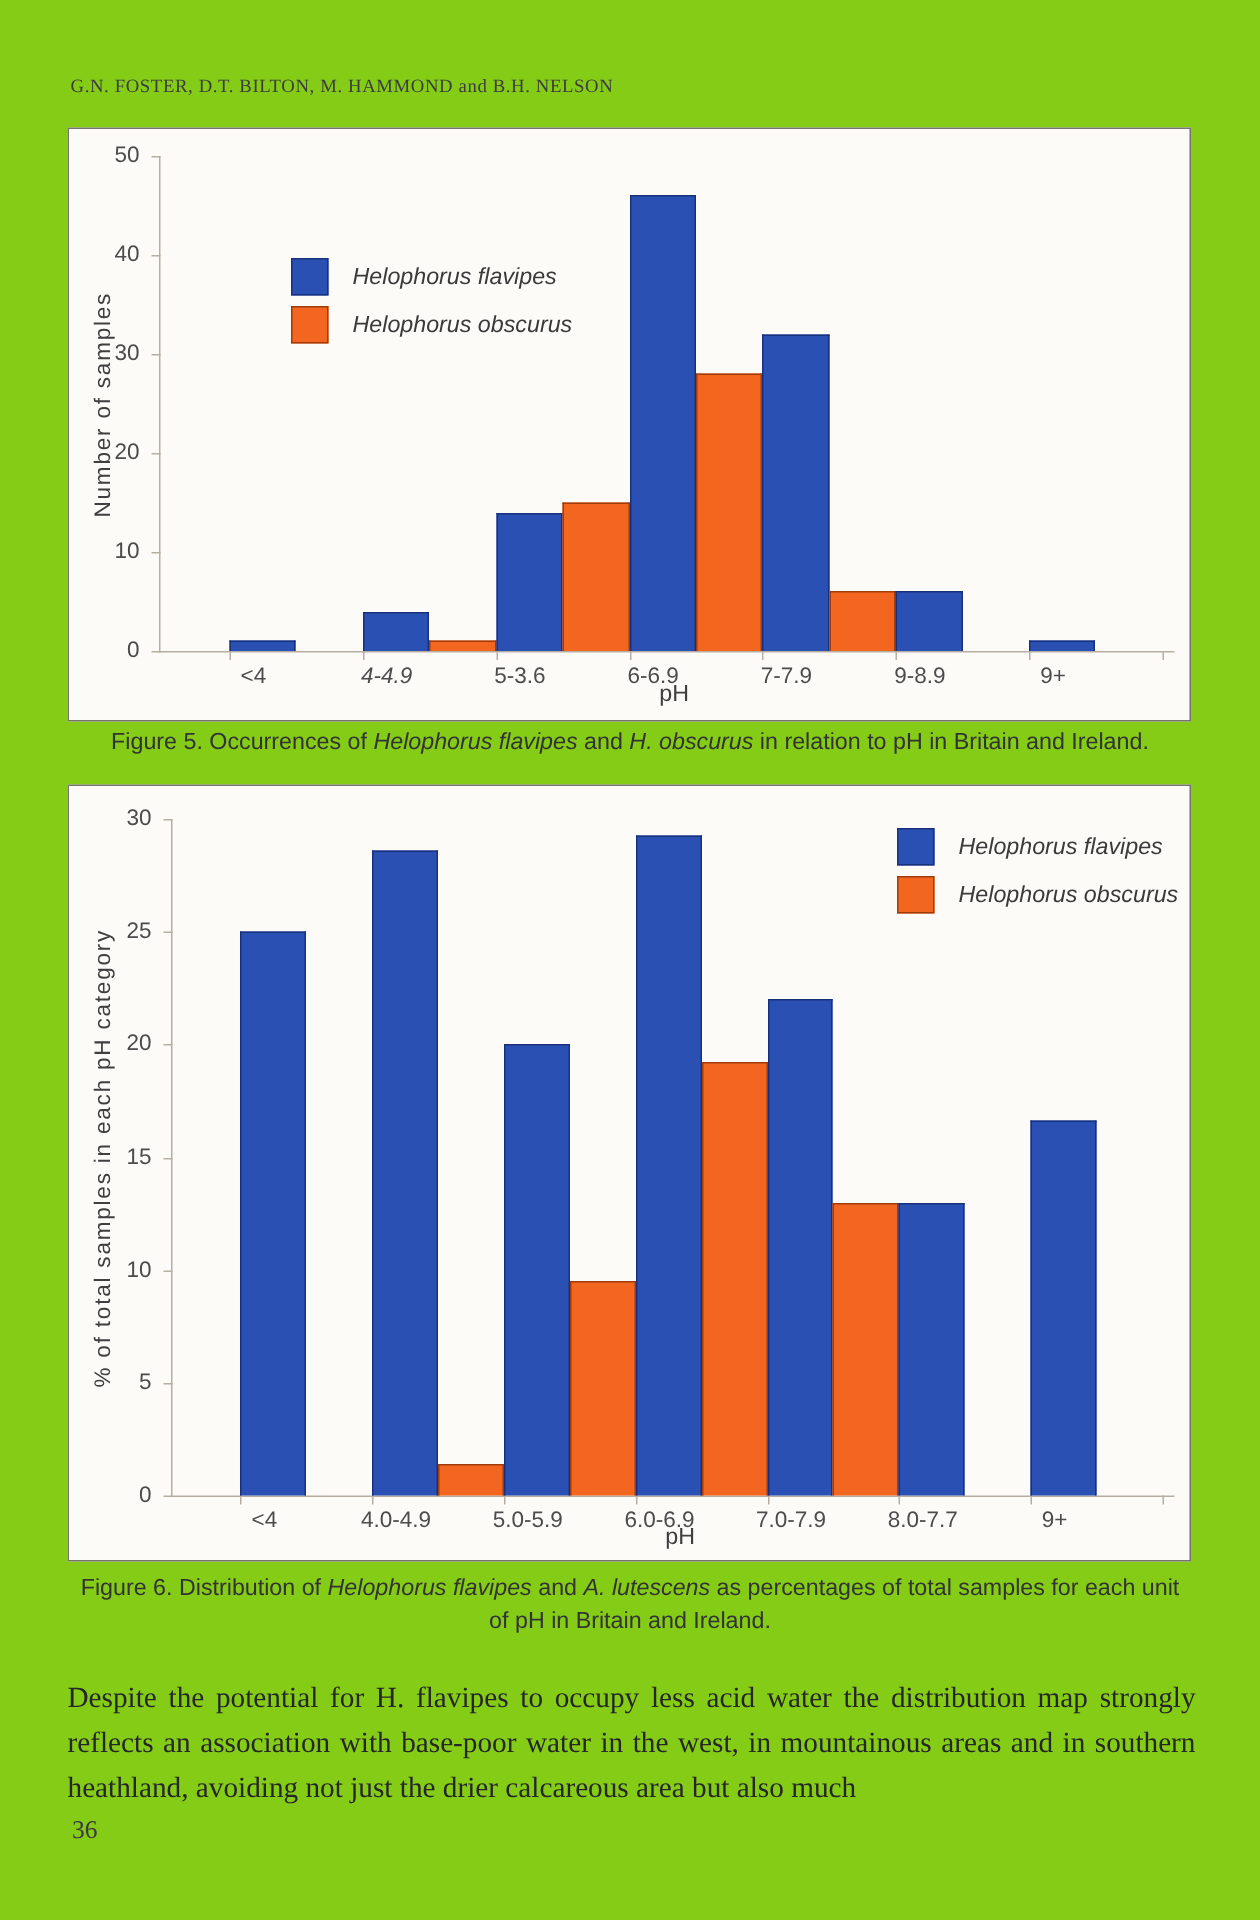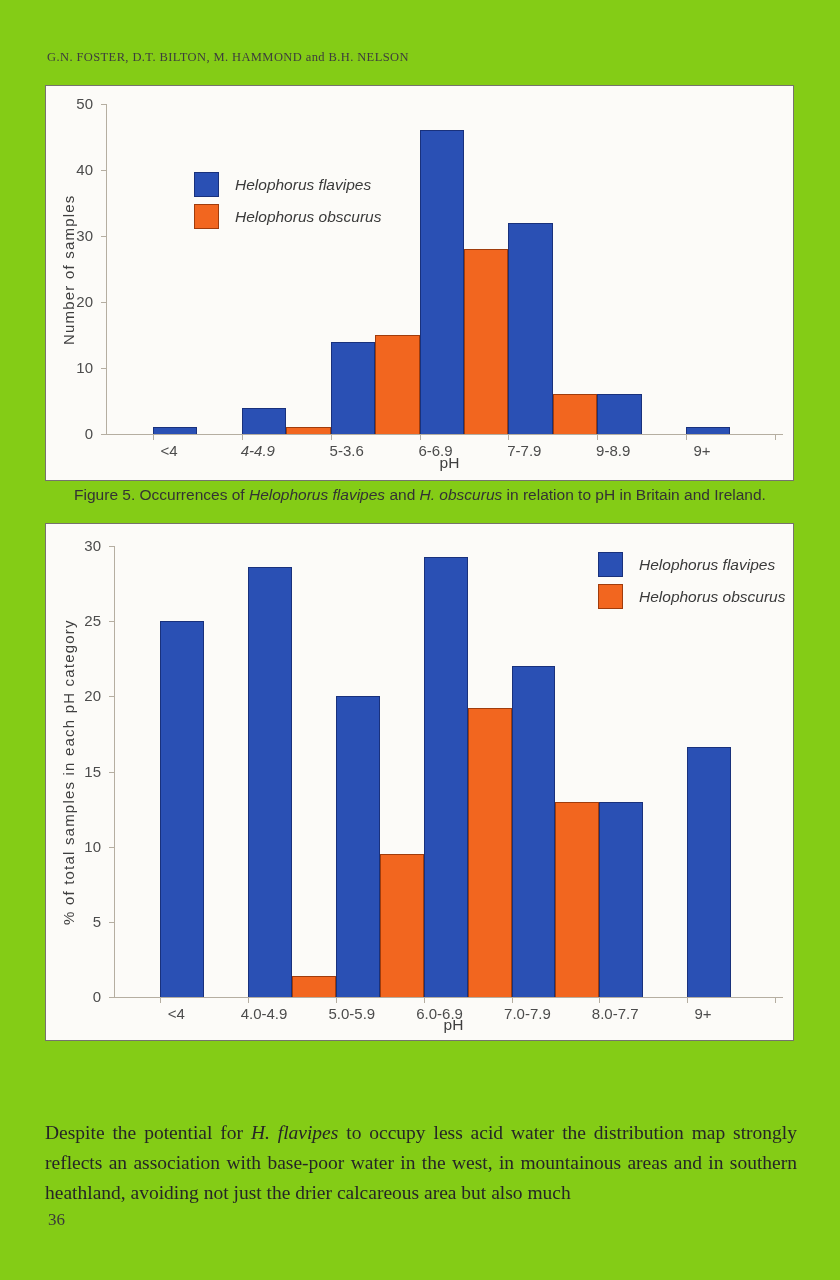--- a/index.html
+++ b/index.html
@@ -97,21 +97,21 @@
   #caption6 { top:1048px; padding:0 10px; width:740px; }
   .caption .sp-italic { font-style:italic; }
 
   
   .body-text {
     position:absolute; left:45px; top:1118px; width:752px;
     font-family:"Liberation Serif", serif;
     font-size:19.5px; line-height:30px; color:#262626;
     text-align:justify;
   }
-  .body-text .sp-italic { font-style:italic; }
+  .body-text .sp-italic { }
 
   .page-number {
     position:absolute; left:48px; top:1210px;
     font-family:"Liberation Serif", serif;
     font-size:17px; color:#3a3a3a;
   }
 </style>
 </head>
 <body>
 
@@ -234,19 +234,22 @@
         <span class="legend-swatch" style="background: rgb(42, 80, 180); border-color: rgb(25, 49, 124);"></span>
         <span class="legend-label">Helophorus flavipes</span>
       </div>
       <div class="legend-item">
         <span class="legend-swatch" style="background: rgb(242, 102, 31); border-color: rgb(160, 60, 12);"></span>
         <span class="legend-label">Helophorus obscurus</span>
       </div>
     </div>
   </div>
 
+  <div class="caption" id="caption6">
+    <span>Figure 6. Distribution of </span><span class="sp-italic">Helophorus flavipes</span><span> and </span><span class="sp-italic">A. lutescens</span><span> as percentages of total samples for each unit of pH in Britain and Ireland.</span>
+  </div>
 
   <div class="body-text">
     <span>Despite the potential for </span><span class="sp-italic">H. flavipes</span><span> to occupy less acid water the distribution map strongly reflects an association with base-poor water in the west, in mountainous areas and in southern heathland, avoiding not just the drier calcareous area but also much</span>
   </div>
 
   <div class="page-number">36</div>
 </div>
 
 </body></html>

